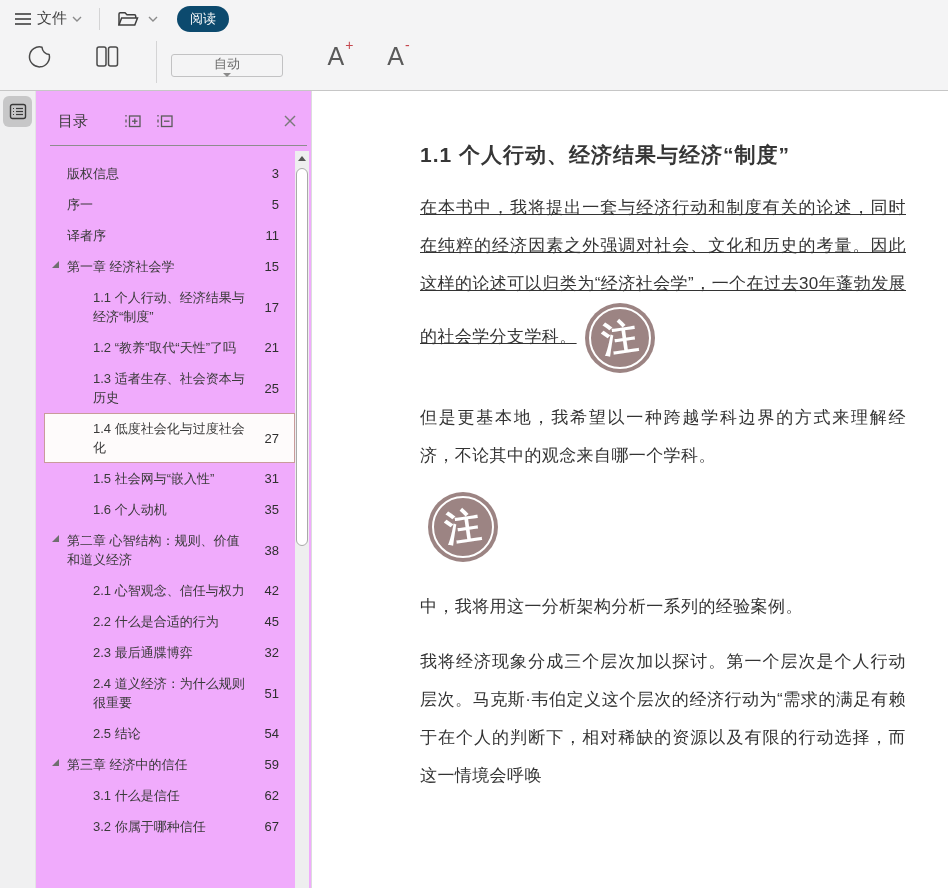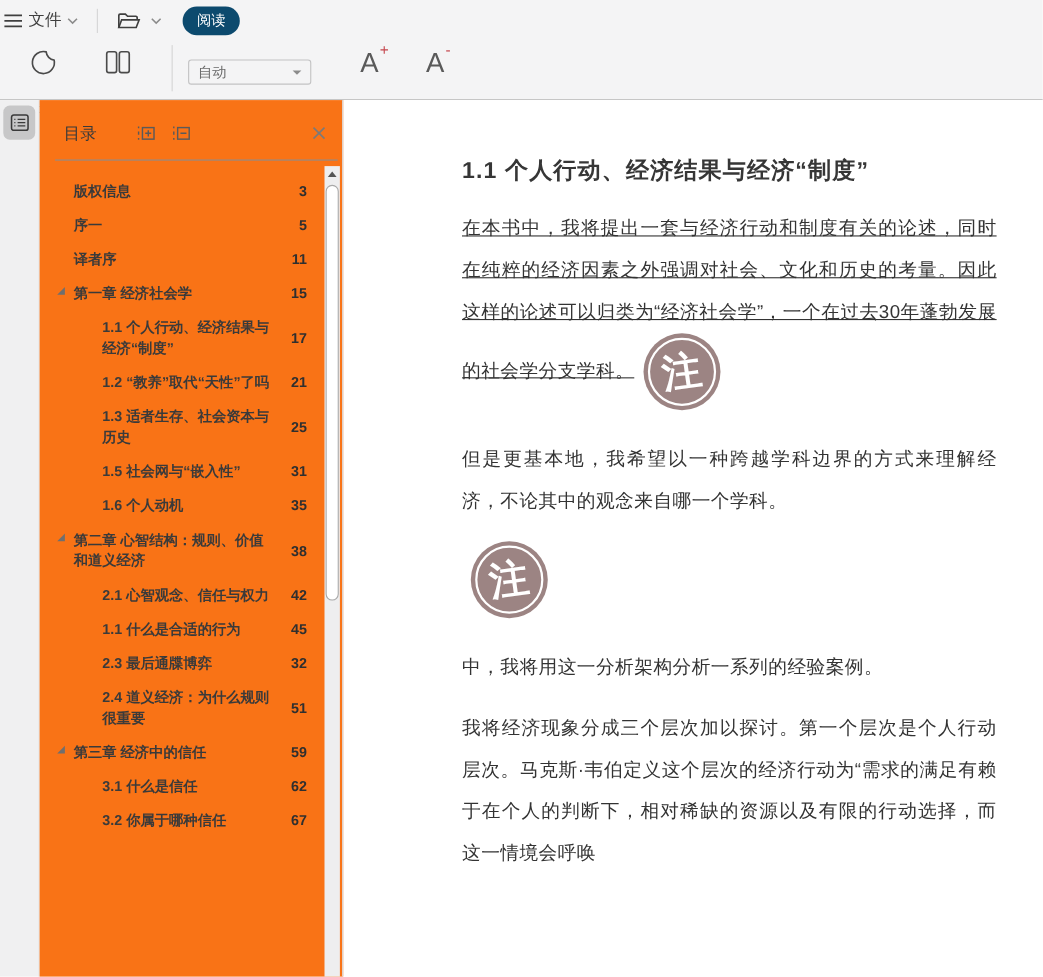--- a/index.html
+++ b/index.html
@@ -1,52 +1,52 @@
 <!DOCTYPE html>
 <html><head>
 <meta charset="utf-8">
 <style>
   * { margin:0; padding:0; box-sizing:border-box; }
   html,body { width:948px; height:888px; overflow:hidden; background:#fff;
     font-family:"Liberation Sans","DejaVu Sans",sans-serif; }
 
   
   .toolbar { height:91px; background:#f4f4f5; border-bottom:1px solid #c6c6c6; }
-  .tb-row1 { height:37px; display:flex; align-items:center; padding-left:2px; gap:8px; }
+  .tb-row1 { height:37px; display:flex; align-items:center; padding-left:13px; gap:8px; }
   .tb-row2 { height:54px; display:flex; align-items:flex-start; padding-left:10px; }
   .icon-btn { display:flex; align-items:center; gap:4px; background:none; border:none; cursor:pointer; color:#3f3f3f; font-size:15px; }
   .v-div { width:1px; height:22px; background:#d4d4d5; margin:0 8px; }
   .v-div2 { width:1px; height:42px; background:#d4d4d5; margin:4px 14px 0 10px; }
   .badge { background:#0c4a6e; color:#fff; font-size:13px; padding:4px 13px; border-radius:13px; margin-left:10px; }
   .tool-btn { display:flex; flex-direction:column; align-items:center; justify-content:flex-start; padding:5px 10px 0 10px; min-width:58px; cursor:pointer; }
   .tool-btn .ic { height:30px; display:flex; align-items:center; justify-content:center; }
   .tool-btn .lbl { font-size:12px; color:#3f3f3f; margin-top:18px; display:flex; align-items:center; gap:2px; }
   .caret { display:inline-block; width:0; height:0; border-left:4px solid transparent; border-right:4px solid transparent; border-top:4px solid #8b8b8b; }
   .select-box { width:112px; height:23px; border:1px solid #c2c2c3; border-radius:3px; margin-top:17px;
-    display:flex; align-items:center; justify-content:space-between; padding:0 8px; background:#f4f4f5; cursor:pointer; }
+    display:flex; align-items:center; justify-content:space-between; padding:0 8px; background:#f4f4f5; cursor:pointer;flex-direction:column; }
   .select-box .val { font-size:13px; color:#6b6b6b; }
   .a-glyph { font-size:25px; color:#5a5a5a; line-height:1; position:relative; font-family:"Liberation Sans",sans-serif; }
   .a-glyph sup { color:#c5484f; font-size:14px; position:relative; top:-6px; left:1px; }
 
   
   .main { display:flex; height:797px; }
 
   .side-strip { width:36px; background:#f0f0f1; border-right:1px solid #e4e4e5; padding-top:5px; display:flex; flex-direction:column; align-items:center; }
   .strip-btn { width:29px; height:31px; border:none; border-radius:6px; background:#c7c7c8; display:flex; align-items:center; justify-content:center; cursor:pointer; }
 
-  .sidebar { width:276px; background:#f97316; border-right:1px solid #dcdcdd; position:relative; }
+  .sidebar { width:276px; background:#f0abfc; border-right:1px solid #dcdcdd; position:relative; }
   .sb-header { height:46px; display:flex; align-items:center; padding:14px 14px 0 22px; gap:14px; }
   .sb-title { font-size:15px; color:#3a3a3a; margin-right:22px; }
   .sb-ic { background:none; border:none; cursor:pointer; display:flex; align-items:center; }
   .sb-close { margin-left:auto; }
   .sb-sep { height:1px; background:#8d8d8d; margin:8px 4px 0 14px; }
   .toc { padding-top:12px; height:730px; overflow:hidden; }
 
   .toc-row { position:relative; display:flex; align-items:center; margin:0 16px 0 8px;
-    padding:5px 15px 5px 22px; font-size:13px; line-height:19px; color:#3a3a3a; cursor:pointer; border:1px solid transparent;font-weight:bold; }
+    padding:5px 15px 5px 22px; font-size:13px; line-height:19px; color:#3a3a3a; cursor:pointer; border:1px solid transparent; }
   .toc-row.lvl1 { padding-left:48px; }
   .toc-row.selected { border:1px solid #c99b9b; background:#fefbfb; }
   .toc-label { flex:1; padding-right:10px; }
   .toc-page { width:24px; text-align:right; color:#2f2f2f; align-self:center; }
   .tri { position:absolute; left:7px; top:9px; width:0; height:0; border-bottom:7px solid #6f6f6f; border-left:7px solid transparent; }
 
   .sb-scroll { position:absolute; top:60px; bottom:0; right:2px; width:14px; background:#eeeeef; }
   .sb-up { height:15px; display:flex; align-items:center; justify-content:center; }
   .sb-up::before { content:""; width:0; height:0; border-left:4px solid transparent; border-right:4px solid transparent; border-bottom:5px solid #555; }
   .sb-thumb { position:absolute; top:17px; left:1px; width:12px; height:378px; background:#fff; border:1px solid #a9a9a9; border-radius:7px; }
@@ -219,48 +219,56 @@
           <span class="toc-page">17</span>
         </div>
         <div class="toc-row lvl1">
           <span class="toc-label">1.2 “教养”取代“天性”了吗</span>
           <span class="toc-page">21</span>
         </div>
         <div class="toc-row lvl1">
           <span class="toc-label">1.3 适者生存、社会资本与历史</span>
           <span class="toc-page">25</span>
         </div>
+        <div class="toc-row lvl1 selected">
+          <span class="toc-label">1.4 低度社会化与过度社会化</span>
+          <span class="toc-page">27</span>
+        </div>
         <div class="toc-row lvl1">
           <span class="toc-label">1.5 社会网与“嵌入性”</span>
           <span class="toc-page">31</span>
         </div>
         <div class="toc-row lvl1">
           <span class="toc-label">1.6 个人动机</span>
           <span class="toc-page">35</span>
         </div>
         <div class="toc-row lvl0">
           <span class="tri"></span>
           <span class="toc-label">第二章 心智结构：规则、价值和道义经济</span>
           <span class="toc-page">38</span>
         </div>
         <div class="toc-row lvl1">
           <span class="toc-label">2.1 心智观念、信任与权力</span>
           <span class="toc-page">42</span>
         </div>
         <div class="toc-row lvl1">
-          <span class="toc-label">1.1 什么是合适的行为</span>
+          <span class="toc-label">2.2 什么是合适的行为</span>
           <span class="toc-page">45</span>
         </div>
         <div class="toc-row lvl1">
           <span class="toc-label">2.3 最后通牒博弈</span>
           <span class="toc-page">32</span>
         </div>
         <div class="toc-row lvl1">
           <span class="toc-label">2.4 道义经济：为什么规则很重要</span>
           <span class="toc-page">51</span>
+        </div>
+        <div class="toc-row lvl1">
+          <span class="toc-label">2.5 结论</span>
+          <span class="toc-page">54</span>
         </div>
         <div class="toc-row lvl0">
           <span class="tri"></span>
           <span class="toc-label">第三章 经济中的信任</span>
           <span class="toc-page">59</span>
         </div>
         <div class="toc-row lvl1">
           <span class="toc-label">3.1 什么是信任</span>
           <span class="toc-page">62</span>
         </div>

